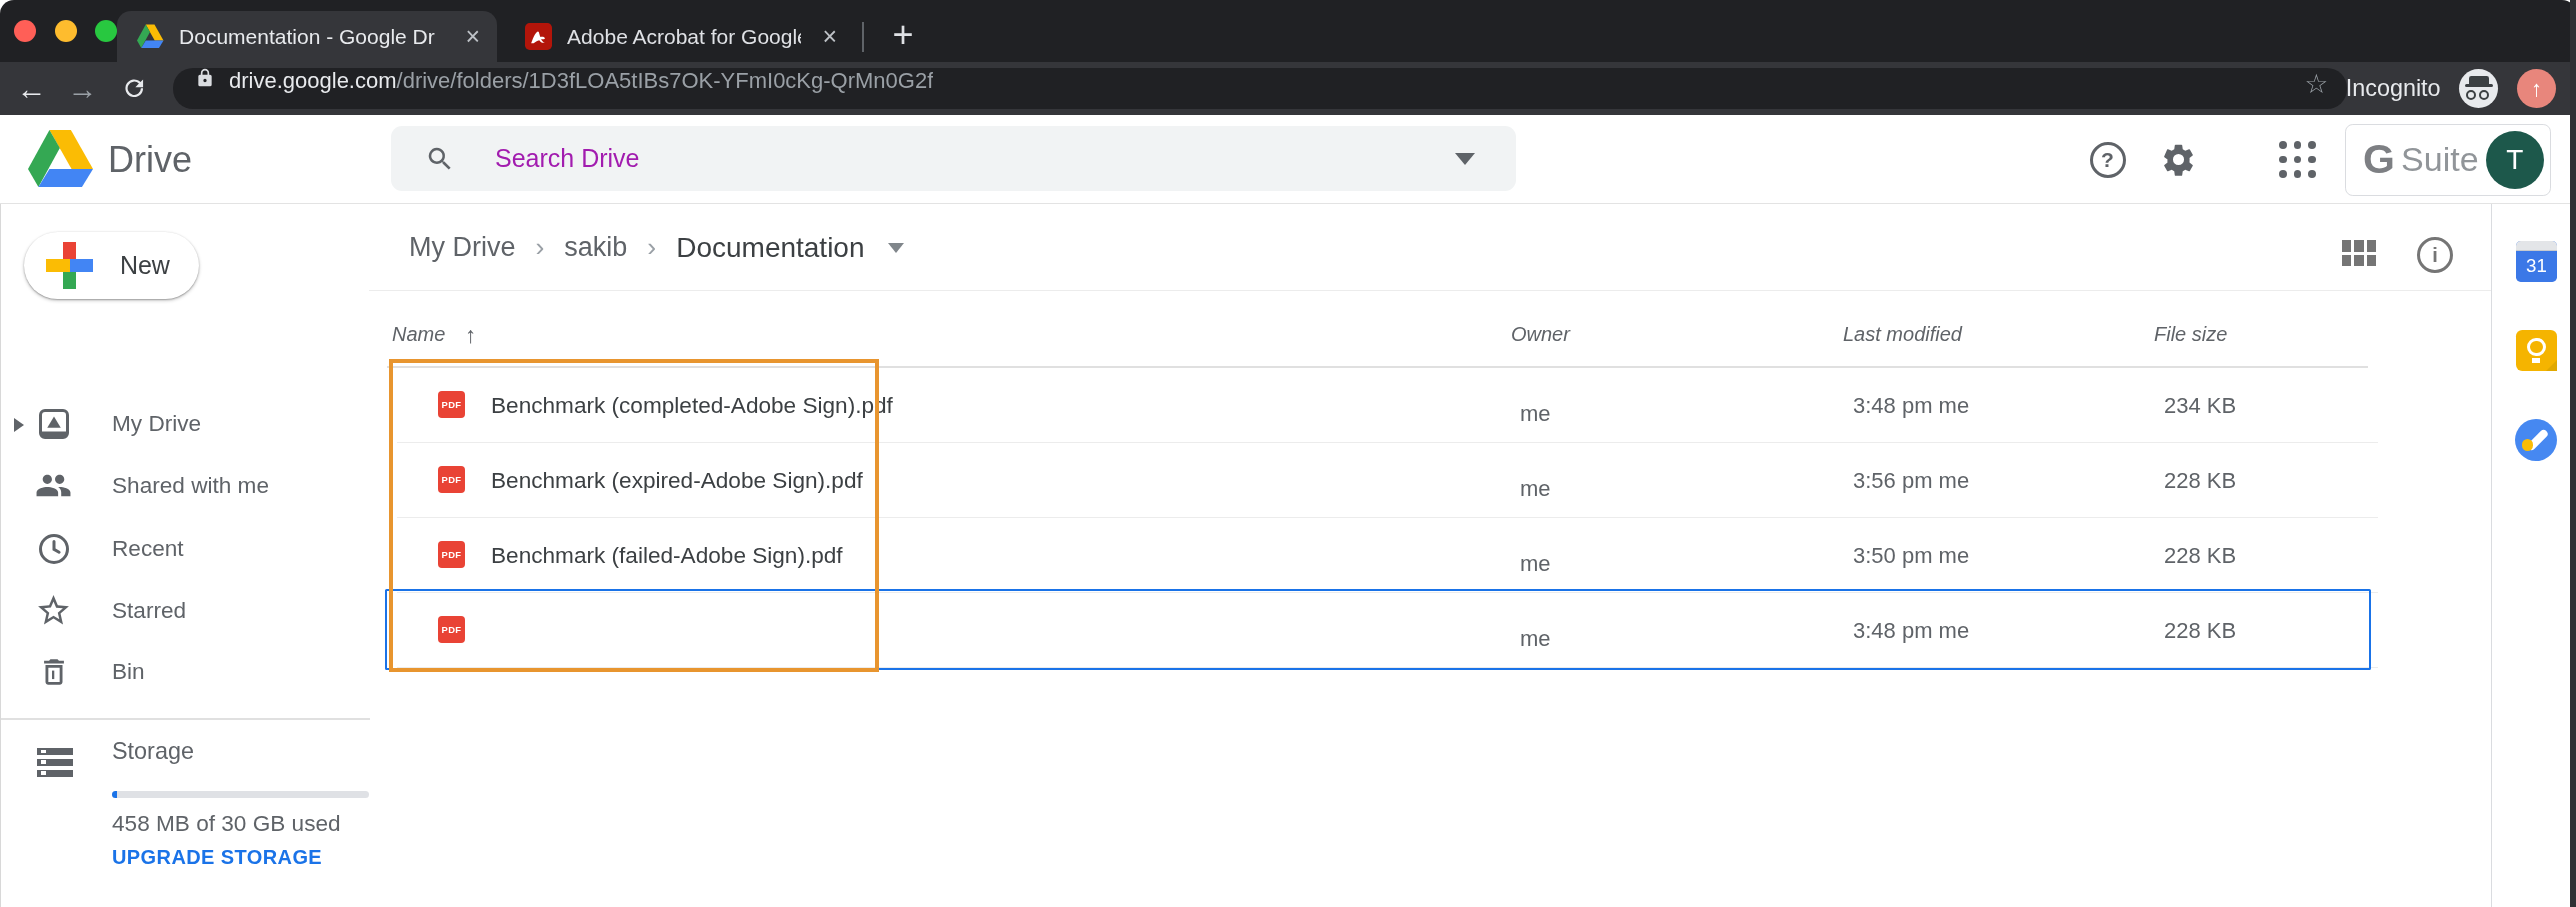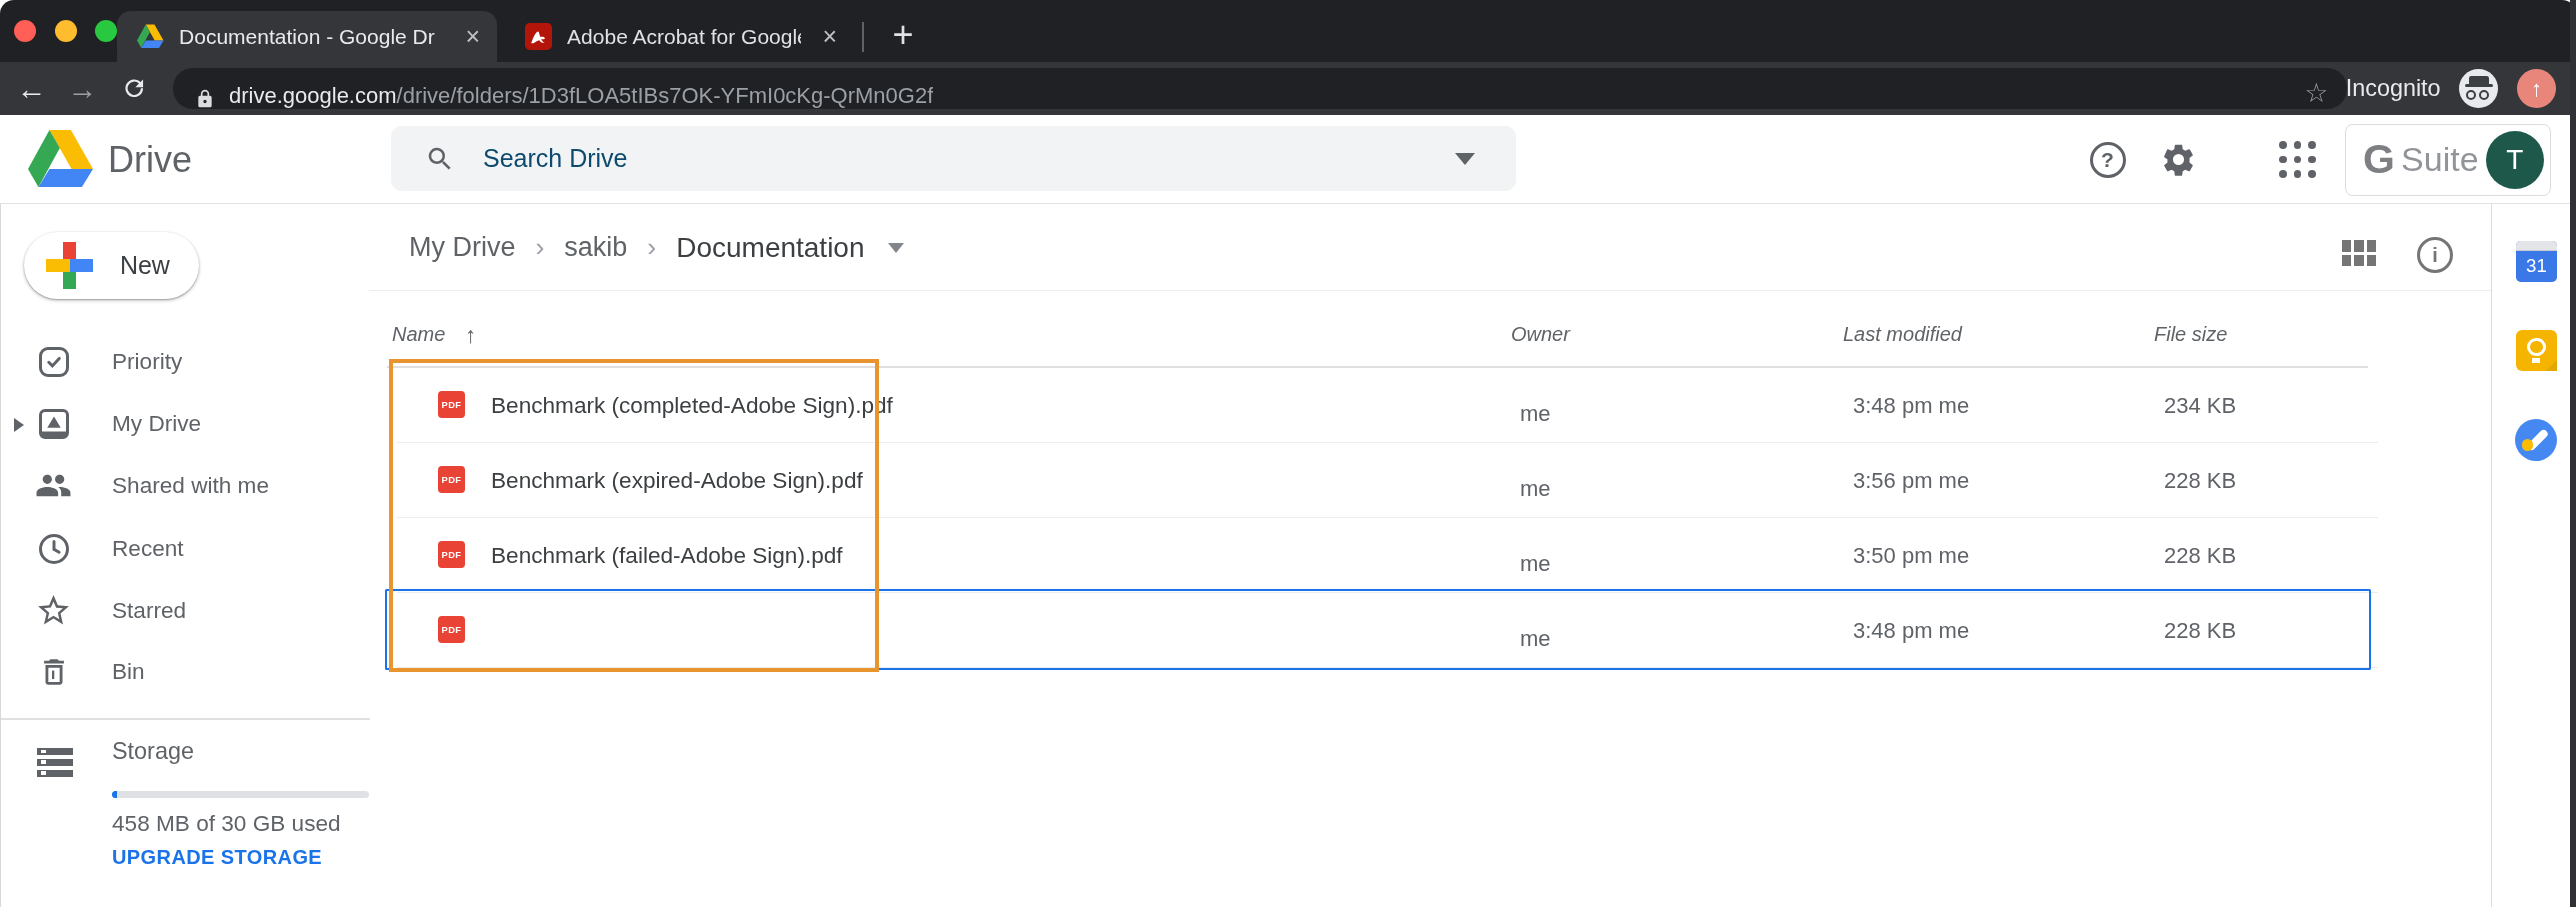--- a/index.html
+++ b/index.html
@@ -19,42 +19,42 @@
   .tab .title { font-size:21px; color:#e8eaed; white-space:nowrap; overflow:hidden; width:257px; }
   .tab.inactive .title { color:#dfe1e5; width:234px; }
   .tab .close { font-size:25px; color:#bdc1c6; margin-left:auto; margin-right:17px; line-height:1; }
   .acrobat-fav { width:26.5px; height:26.5px; border-radius:4.7px; background:#b3150a; display:flex; align-items:center; justify-content:center; }
   .tab-sep { position:absolute; left:862px; top:22px; width:1.6px; height:30px; background:#5f6368; }
   .newtab-btn { position:absolute; left:879px; top:11px; width:48px; height:48px; color:#dfe1e5; font-size:36px; display:flex; align-items:center; justify-content:center; }
 
   .toolbar { position:absolute; left:0; top:62px; width:2576px; height:53px; background:#35363a; }
   .nav-glyph { position:absolute; top:0; height:53px; width:41px; display:flex; align-items:center; justify-content:center; font-size:30px; color:#e8eaed; }
   .nav-back{left:11px;} .nav-fwd{left:62px; color:#9aa0a6;} .nav-reload{left:114px;}
-  .urlbar { position:absolute; left:173px; top:6.2px; height:41px; width:2174px; background:#202124; border-radius:20px; display:flex; align-items:flex-end; }
+  .urlbar { position:absolute; left:173px; top:6.2px; height:41px; width:2174px; background:#202124; border-radius:20px; display:flex; align-items:flex-start; }
   .lock-icon { margin-left:22px; flex:0 0 auto; }
   .url-text { margin-left:14px; font-size:22px; white-space:nowrap; overflow:hidden; }
   .url-domain { color:#e8eaed; }
   .url-path { color:#9aa0a6; }
   .bookmark-star { margin-left:auto; margin-right:18.7px; font-size:26.5px; color:#9aa0a6; }
   .toolbar-right { position:absolute; right:20px; top:0; height:53px; display:flex; align-items:center; gap:18.7px; }
   .incog-label { font-size:23.4px; color:#e8eaed; }
   .incog-badge { width:39px; height:39px; border-radius:50%; background:#e8eaed; position:relative; }
   .incog-hat { position:absolute; left:9.4px; top:7px; width:20px; height:7.8px; background:#3c4043; border-radius:2.3px 2.3px 0 0; }
   .incog-brim { position:absolute; left:5.5px; top:15px; width:28px; height:3.1px; background:#3c4043; border-radius:1.6px; }
   .incog-glasses { position:absolute; left:6.2px; top:21px; display:flex; gap:3.1px; }
   .incog-glasses span { width:10px; height:10px; border:2.3px solid #3c4043; border-radius:50%; }
   .update-btn { width:39px; height:39px; border-radius:50%; background:#e8867c; color:#fff; font-size:22px; font-weight:bold; display:flex; align-items:center; justify-content:center; }
 
   
   .drive-header { position:absolute; left:0; top:115px; width:2576px; height:89px; background:#fff; border-bottom:1.6px solid #e3e3e3; }
   .drive-logo { position:absolute; left:28px; top:14px; width:65px; height:59px; }
   .drive-name { position:absolute; left:108px; top:0; height:89px; display:flex; align-items:center; font-size:36px; color:#5f6368; }
   .searchbar { position:absolute; left:391px; top:11px; width:1125px; height:65px; background:#f1f3f4; border-radius:11px; display:flex; align-items:center; }
   .search-icon { margin-left:34px; flex:0 0 auto; }
-  .search-placeholder { margin-left:28px; font-size:25px; color:#0c4a6e; }
+  .search-placeholder { margin-left:40px; font-size:25px; color:#a21caf; }
   .search-caret { margin-left:auto; margin-right:41px; width:0; height:0; border-left:10px solid transparent; border-right:10px solid transparent; border-top:12.5px solid #5f6368; }
   .hdr-icon { position:absolute; top:0; height:89px; display:flex; align-items:center; justify-content:center; color:#5f6368; }
   .help-circle { width:36px; height:36px; border:3.1px solid #5f6368; border-radius:50%; display:flex; align-items:center; justify-content:center; font-size:21px; font-weight:bold; color:#5f6368; }
   .apps-grid { display:grid; grid-template-columns:repeat(3,7.8px); grid-template-rows:repeat(3,7.8px); gap:7px; }
   .apps-grid span { width:7.8px; height:7.8px; border-radius:50%; background:#5f6368; }
   .gsuite-box { position:absolute; left:2345px; top:8.6px; width:206px; height:72px; border:1.6px solid #dadce0; border-radius:7.8px; display:flex; align-items:center; }
   .gsuite-g { margin-left:17px; font-size:41px; font-weight:bold; color:#7d7f83; }
   .gsuite-name { margin-left:6.2px; font-size:34px; color:#919599; }
   .avatar { margin-left:auto; margin-right:6.2px; width:58px; height:58px; border-radius:50%; background:#1d584b; color:#fff; font-size:28px; display:flex; align-items:center; justify-content:center; }
 
@@ -238,29 +238,20 @@
   <div class="new-btn">
     <span class="plus-ic">
       <div class="p-top"></div>
         <div class="p-bot"></div>
         <div class="p-left"></div>
         <div class="p-right"></div>
     </span>
     <span class="new-label">New</span>
   </div>
 
-  <div class="nav-item" style="top:133px;">
-    <span class="ic">
-      <svg width="36" height="36" viewBox="0 0 24 24">
-          <rect x="3" y="3" width="18" height="18" rx="5" fill="none" stroke="#5f6368" stroke-width="2"></rect>
-          <path d="M8.5 12.2l2.4 2.4 4.6-5" fill="none" stroke="#5f6368" stroke-width="2" stroke-linecap="round"></path>
-        </svg>
-    </span>
-    <span class="lbl">Priority</span>
-  </div>
 
   <div class="nav-item" style="top:195px;">
     <span class="mydrive-caret"></span>
     <span class="ic">
       <svg width="36" height="36" viewBox="0 0 24 24">
           <rect x="3" y="3" width="18" height="18" rx="3" fill="none" stroke="#5f6368" stroke-width="2"></rect>
           <polygon points="12,7 16.5,14.5 7.5,14.5" fill="#5f6368"></polygon>
           <rect x="4" y="17" width="16" height="3" fill="#5f6368"></rect>
         </svg>
     </span>

